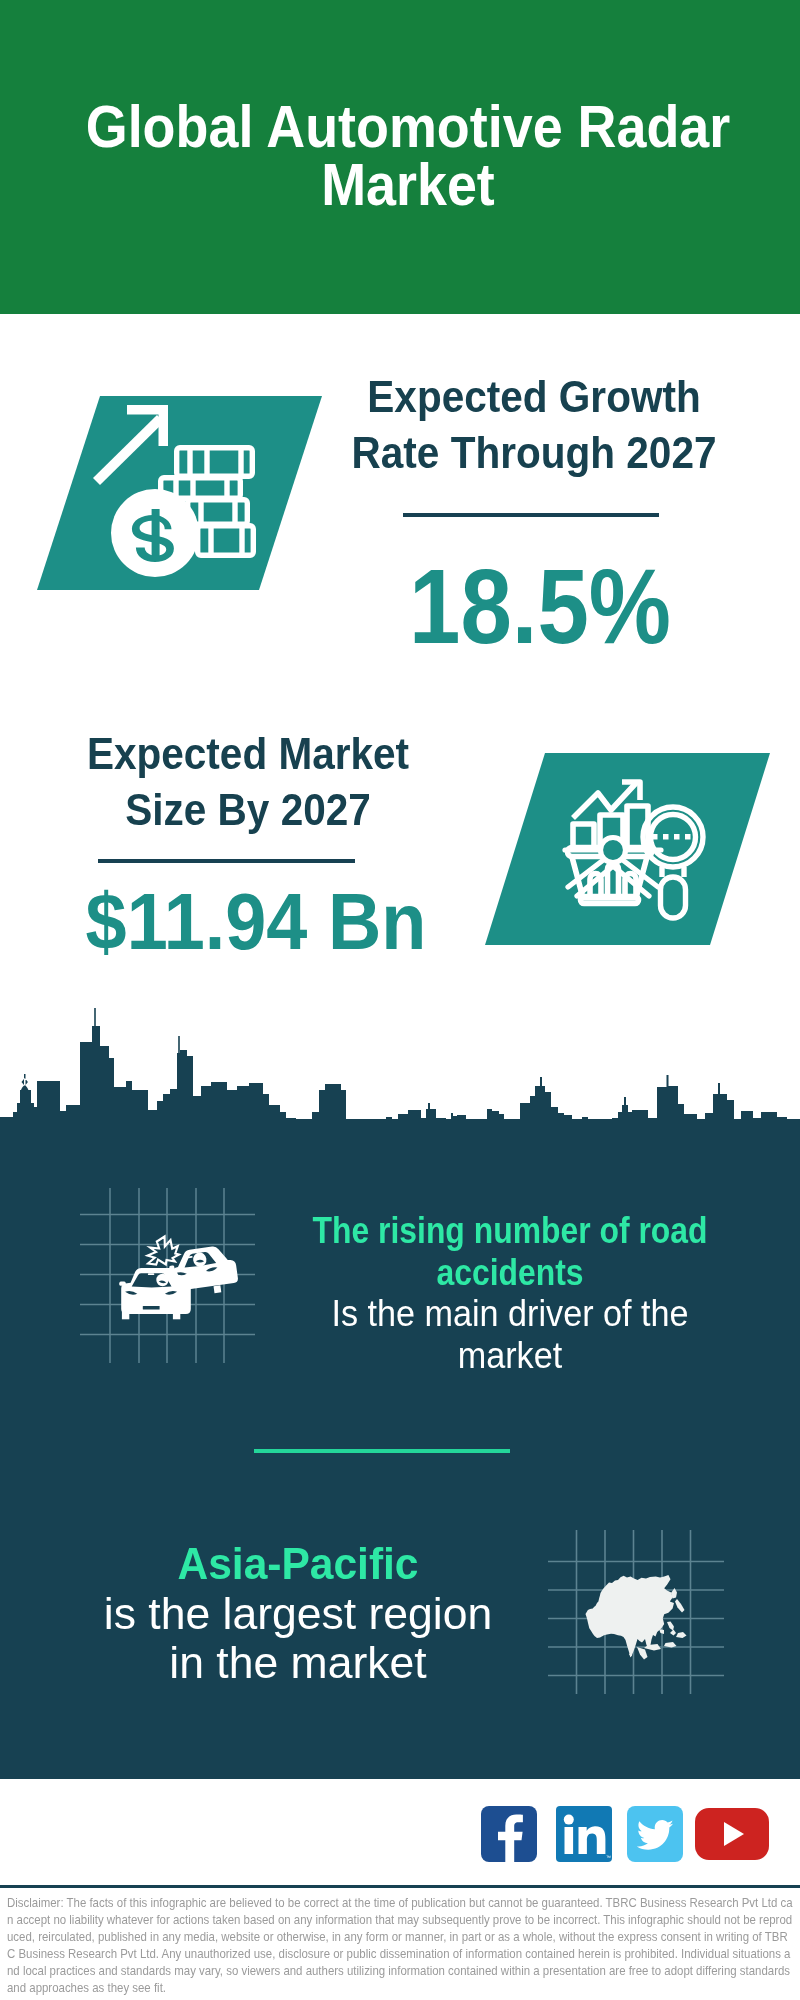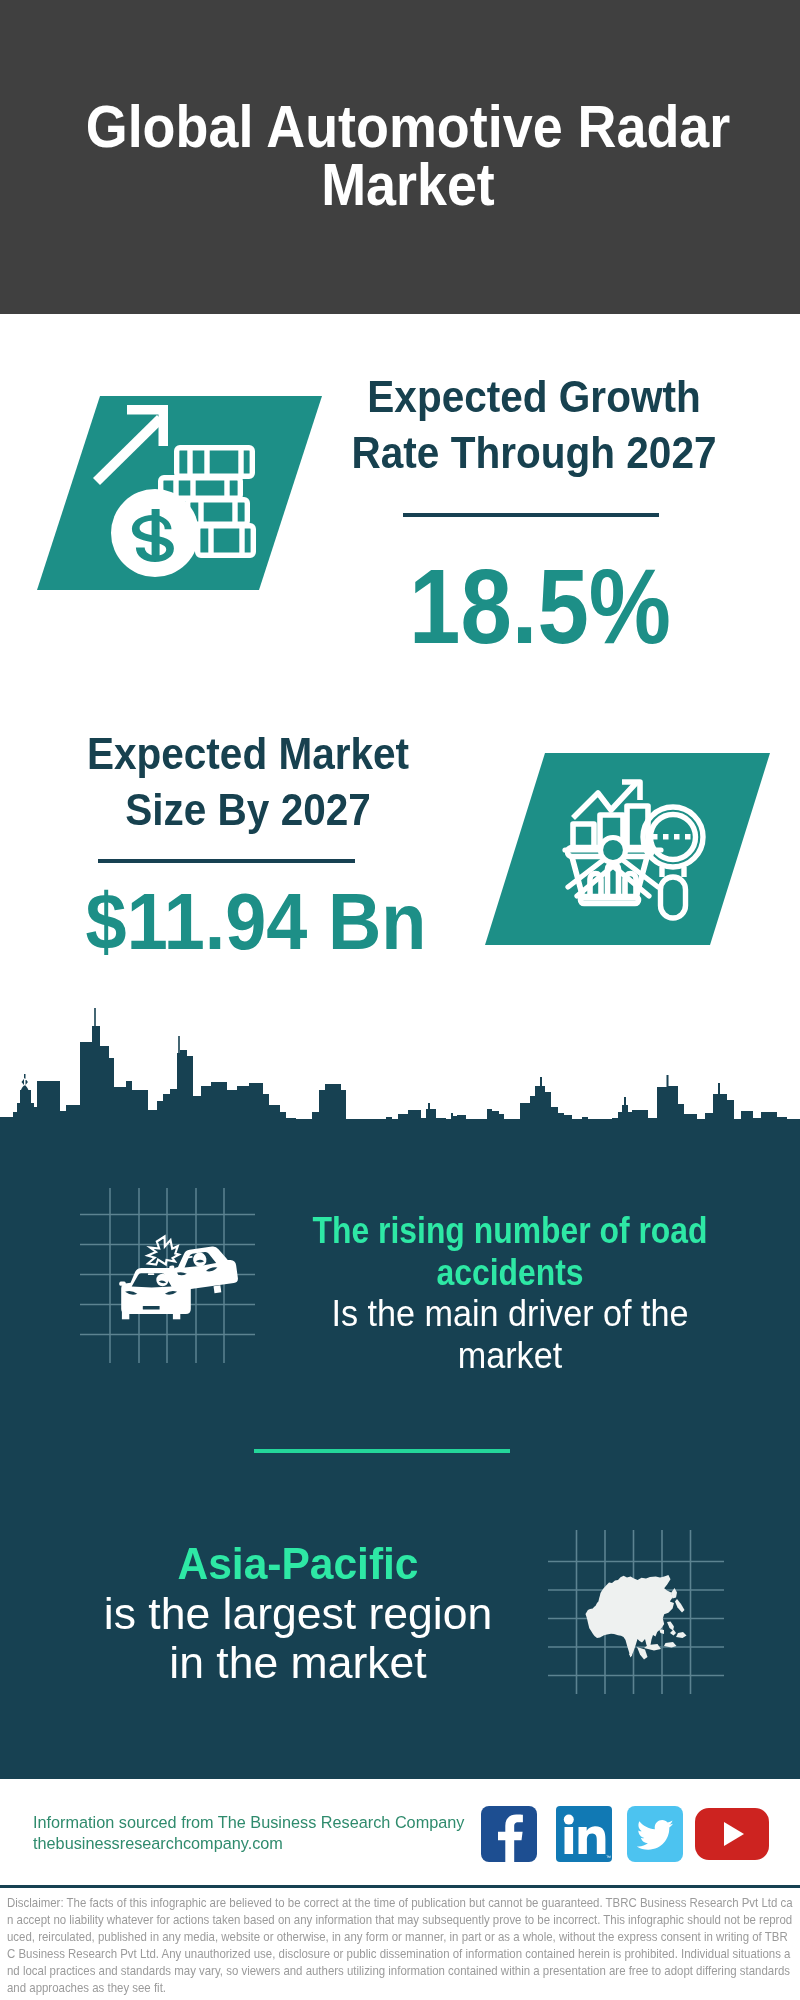--- a/index.html
+++ b/index.html
@@ -1,21 +1,21 @@
 <!DOCTYPE html>
 <html><head>
 <meta charset="utf-8">
 <title>Global Automotive Radar Market</title>
 <style>
   html,body{margin:0;padding:0;background:#ffffff;}
   body{width:800px;height:2000px;font-family:"Liberation Sans",sans-serif;overflow:hidden;}
   .page{position:relative;width:800px;height:2000px;background:#ffffff;}
 
   
-  .header{position:absolute;left:0;top:0;width:800px;height:314px;background:#404040;}
+  .header{position:absolute;left:0;top:0;width:800px;height:314px;background:#15803d;}
   .header-title{position:absolute;left:48px;top:98px;width:720px;margin:0;
       text-align:center;color:#ffffff;font-size:59px;font-weight:bold;line-height:58px;
       transform:scaleX(0.913);transform-origin:center top;}
 
   
   .para{position:absolute;background:#1d8f87;}
   .para1{left:37px;top:396px;width:285px;height:194px;
       clip-path:polygon(63px 0, 285px 0, 222px 194px, 0 194px);}
   .para2{left:485px;top:753px;width:285px;height:192px;
       clip-path:polygon(60px 0, 285px 0, 225px 192px, 0 192px);}
@@ -295,24 +295,20 @@
       <path d="M98 130 l10 2.5 l7-1.5 l-3.5-5 l-9.5 1 Z"></path>
       <path d="M118 128 l7.5 1.5 l5-1.5 l-3.5-4 l-7.5 1 Z"></path>
       <path d="M130 119 l6.5 1 l4-2.5 l-3.5-3.5 l-5 1 Z"></path>
       <path d="M91 129 l3 7.5 l4 5 l3.5-2.5 l-2.5-7.5 Z"></path>
       <path d="M113 111 l1.5 4 l3.5 1 l0-4 Z"></path>
 
       <path d="M83 136 l1.5 3 l1.5-1.5 l-1-2.5 Z"></path>
     </g>
   </svg>
 
-  <div class="src">
-    <div>Information sourced from The Business Research Company</div>
-    <div>thebusinessresearchcompany.com</div>
-  </div>
 
   <div class="social-row">
     <svg class="social social-fb" viewBox="0 0 56 56">
       <rect x="0" y="0" width="56" height="56" rx="8" fill="#1d4e91"></rect>
       <path d="M33.2 56 V34.3 h7.3 l1.1-8.5 h-8.4 v-5.4 c0-2.4 0.7-4.1 4.2-4.1 h4.5 V8.7
                c-0.8-0.1-3.5-0.3-6.6-0.3 -6.5 0-11 4-11 11.3 v6.1 h-7.3 v8.5 h7.3 V56 Z" fill="#ffffff"></path>
     </svg>
     <svg class="social social-li" viewBox="0 0 56 56">
       <rect x="0" y="0" width="56" height="56" rx="4" fill="#1179b4"></rect>
       <rect x="8.5" y="21" width="8.6" height="27" fill="#ffffff"></rect>

